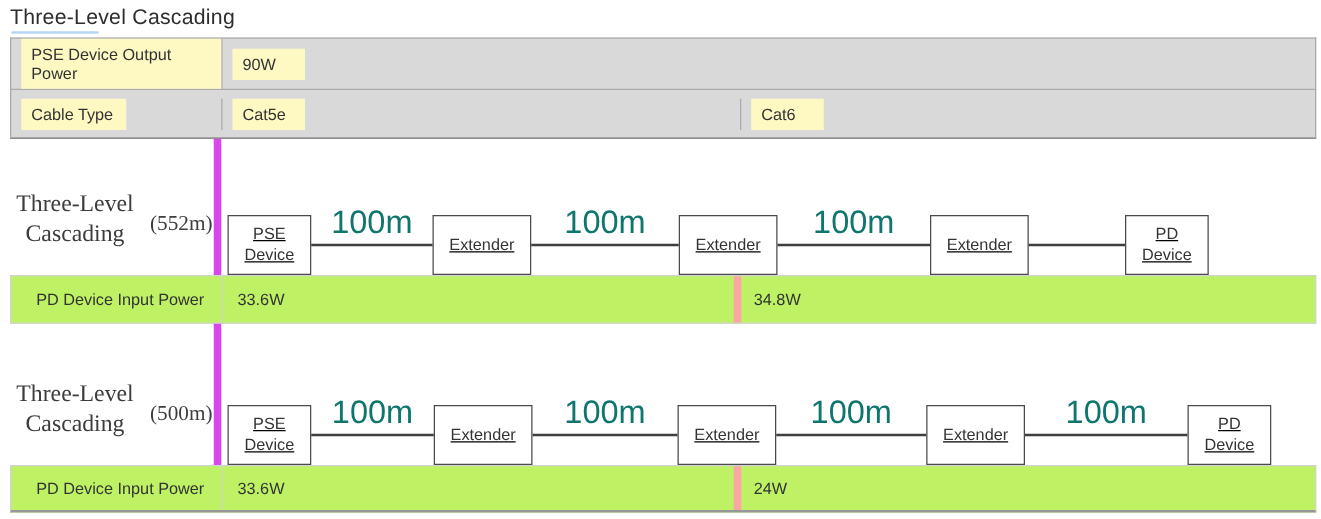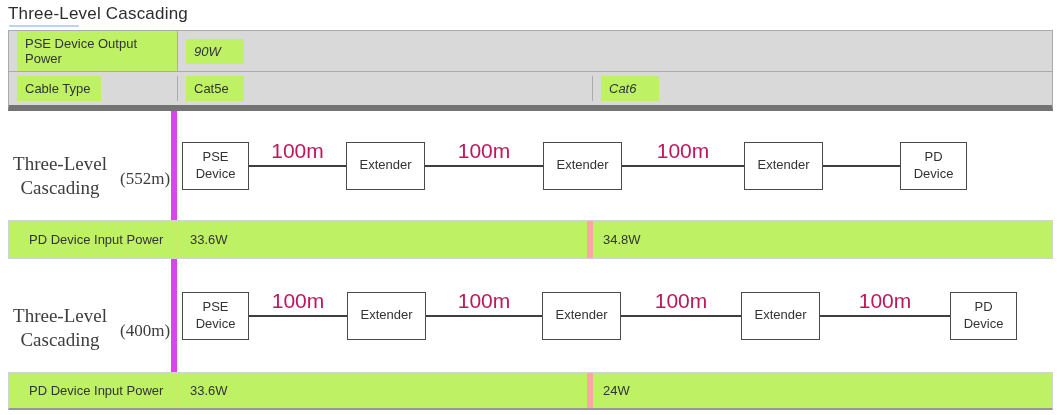--- a/index.html
+++ b/index.html
@@ -20,27 +20,27 @@
     width:70px; height:2px; background:#b7d5f2; border-radius:1px;
   }
 
   .tbl { position:absolute; left:8px; top:30px; width:1045px; }
 
   .row { display:flex; box-sizing:border-box; width:100%; }
 
   
   .row.gray { background:#d9d9d9; border-left:1px solid #aaaaaa; border-right:1px solid #aaaaaa; }
   .row.r1 { height:42px; border-top:1px solid #aaaaaa; border-bottom:1px solid #ababab; }
-  .row.r2 { height:39px; border-bottom:6px solid #737373;align-items:center; }
+  .row.r2 { height:39px; border-bottom:1px solid #737373;align-items:center; }
   .gcell { box-sizing:border-box; display:flex; align-items:center; padding-left:8px; }
   .gcell.glabel { width:169px; border-right:1px solid #ababab; }
   .gcell.gcat5 { width:415px; border-right:1px solid #ababab; }
-  .gcell.grest { flex:1;font-style:italic; }
+  .gcell.grest { flex:1; }
   .patch {
-    background:#bef264; color:#333333;
+    background:#fef9c3; color:#333333;
     font-size:13px; padding:5px 10px 5px 8px; min-width:40px;
   }
 
   
   .row.diagram { position:relative; }
   .row.r3 { height:109px; }
   .row.r5 { height:113px; }
   .lblcol {
     width:169px; box-sizing:border-box;
     border-right:6px solid #d946ef;
@@ -48,36 +48,36 @@
   }
   .cascade {
     font-family:"Liberation Serif", serif;
     color:#3d3d3d;
     display:flex; align-items:center;
     margin-left:-8px; position:relative; top:-19px;
   }
   .cascade .lines { text-align:center; font-size:19px; line-height:1.3; width:120px; }
   .cascade .len { font-size:17px; transform:translateY(3px); white-space:nowrap; }
 
-  .diag { flex:1; display:flex; align-items:center; padding-left:5px; }
+  .diag { flex:1; display:flex; align-items:flex-end; padding-left:5px;text-decoration:underline; }
   .node {
     box-sizing:border-box; height:48px; background:#ffffff;
     border:1.5px solid #4a4a4a;
     display:flex; align-items:center; justify-content:center;
     text-align:center; font-size:13px; color:#333333; line-height:1.3;
     flex-shrink:0;
   }
   .node.endpoint { width:67px; }
   .node.endpoint span { display:inline-block; width:50px; }
   .node.middle { width:79px; }
   .wire { position:relative; height:48px; flex-shrink:0; }
   .wire .line { position:absolute; left:0; right:0; top:23px; height:2px; background:#3e3e3e; }
   .wire .m {
     position:absolute; left:0; right:0; bottom:27px;
-    text-align:center; font-size:21px; color:#be185d; white-space:nowrap;
+    text-align:center; font-size:26px; color:#0f766e; white-space:nowrap;
   }
 
   
   .row.white { background:#bef264; border:1px solid #d2d2d2; }
   .row.r4 { height:39px; }
   .row.r6 { height:38px; border-bottom:2px solid #979797; }
   .wcell { box-sizing:border-box; display:flex; align-items:center; font-size:13px; color:#333333; }
   .wcell.wlabel { width:169px; padding-left:20px; border-right:1px solid #d2d2d2; }
   .wcell.wcat5 { width:415px; padding-left:12px; border-right:6px solid #fca5a5; }
   .wcell.wrest { flex:1; padding-left:10px; }
@@ -161,21 +161,21 @@
     <div class="wcell wrest">34.8W</div>
   </div>
 
   <div class="row diagram r5">
     <div class="lblcol">
       <div class="cascade">
         <div class="lines">
           <div>Three-Level</div>
           <div>Cascading</div>
         </div>
-        <div class="len">(400m)</div>
+        <div class="len">(500m)</div>
       </div>
     </div>
     <div class="diag">
       <div class="node endpoint">
           <span>PSE Device</span>
         </div>
       <div class="wire" style="width:98px">
         <div class="m">100m</div>
         <div class="line"></div>
       </div>

